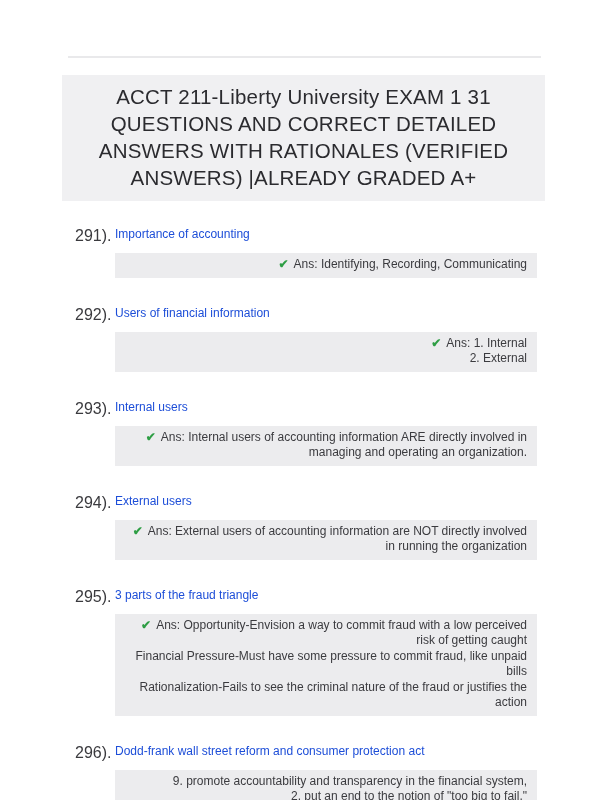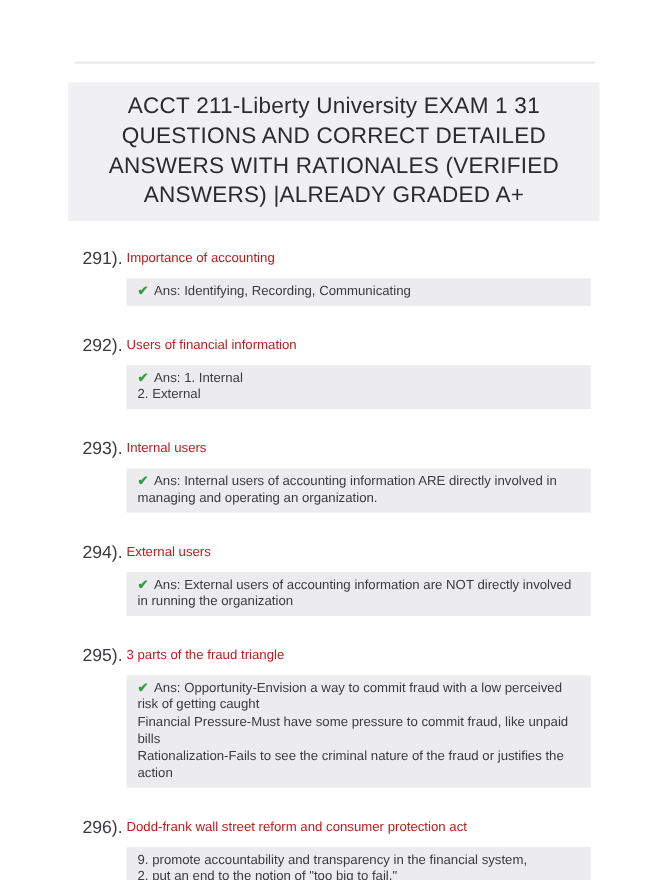--- a/index.html
+++ b/index.html
@@ -46,30 +46,31 @@
   }
   .q-num {
     flex: 0 0 40px;
     margin-left: 13px;
     font-size: 16px;
     color: #3a3a3e;
   }
   .q-text {
     flex: 1;
     font-size: 12px;
-    color: #b91c1c;
+    color: #1d4ed8;
   }
   .answer-block {
     margin-left: 53px;
     margin-right: 8px;
     background: #ececee;
     padding: 4px 10px 5px 10px;
     font-size: 12px;
     line-height: 15.5px;
     color: #3b3b3f;
+    text-align: right;
   }
   .check {
     color: #2e9e44;
     font-size: 12px;
     font-weight: 700;
     margin-right: 5px;
   }
   .answer-line {  }
 </style>
 </head>

